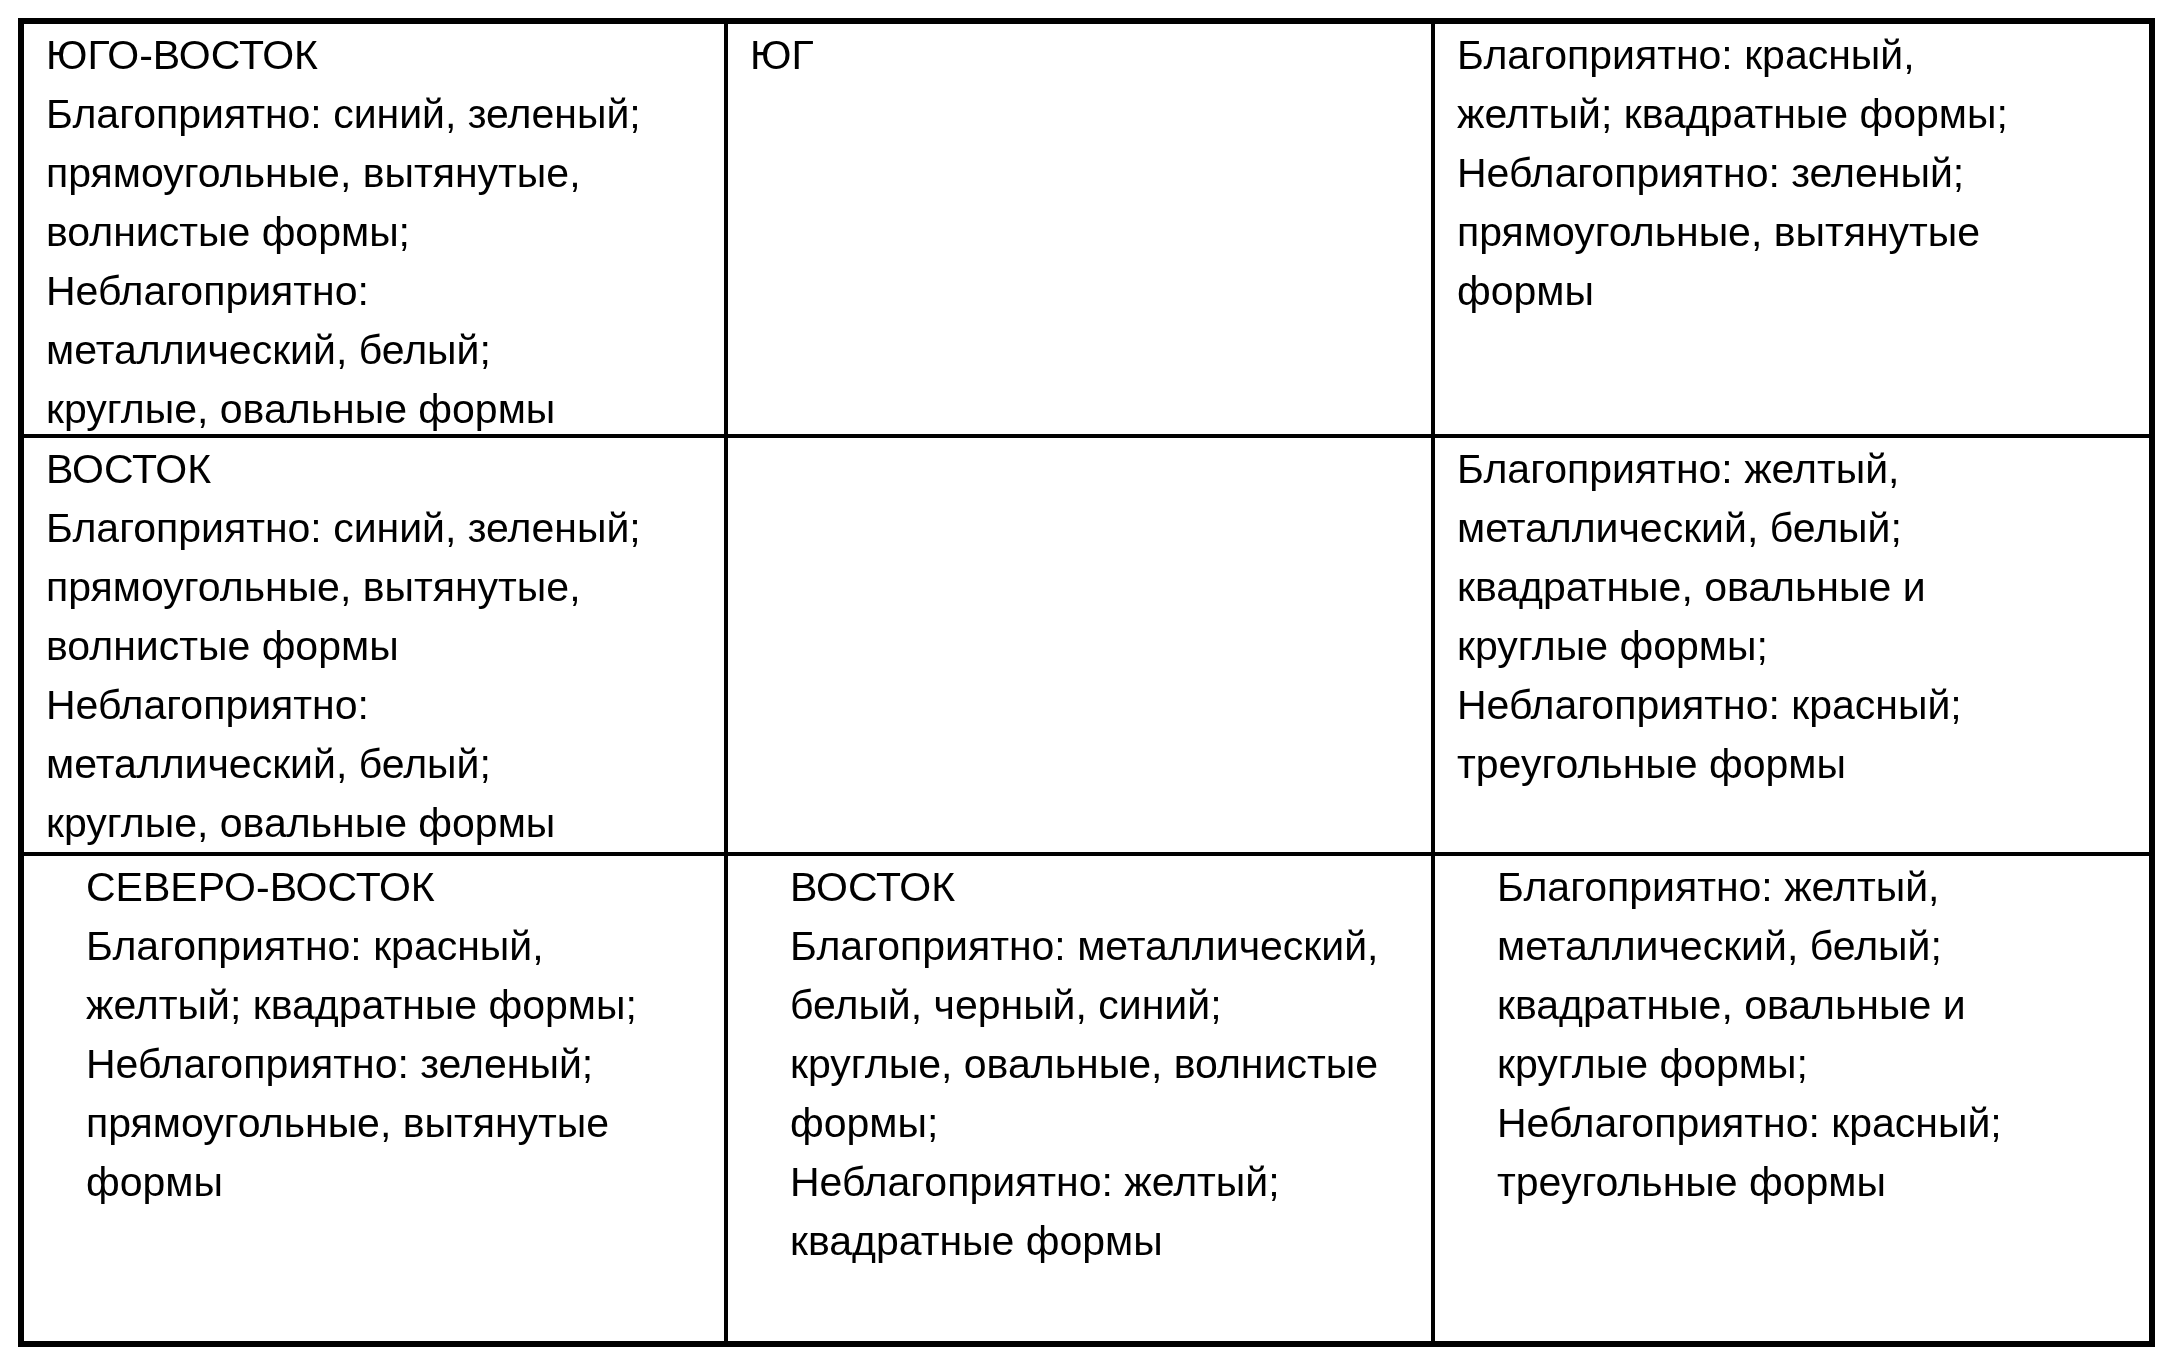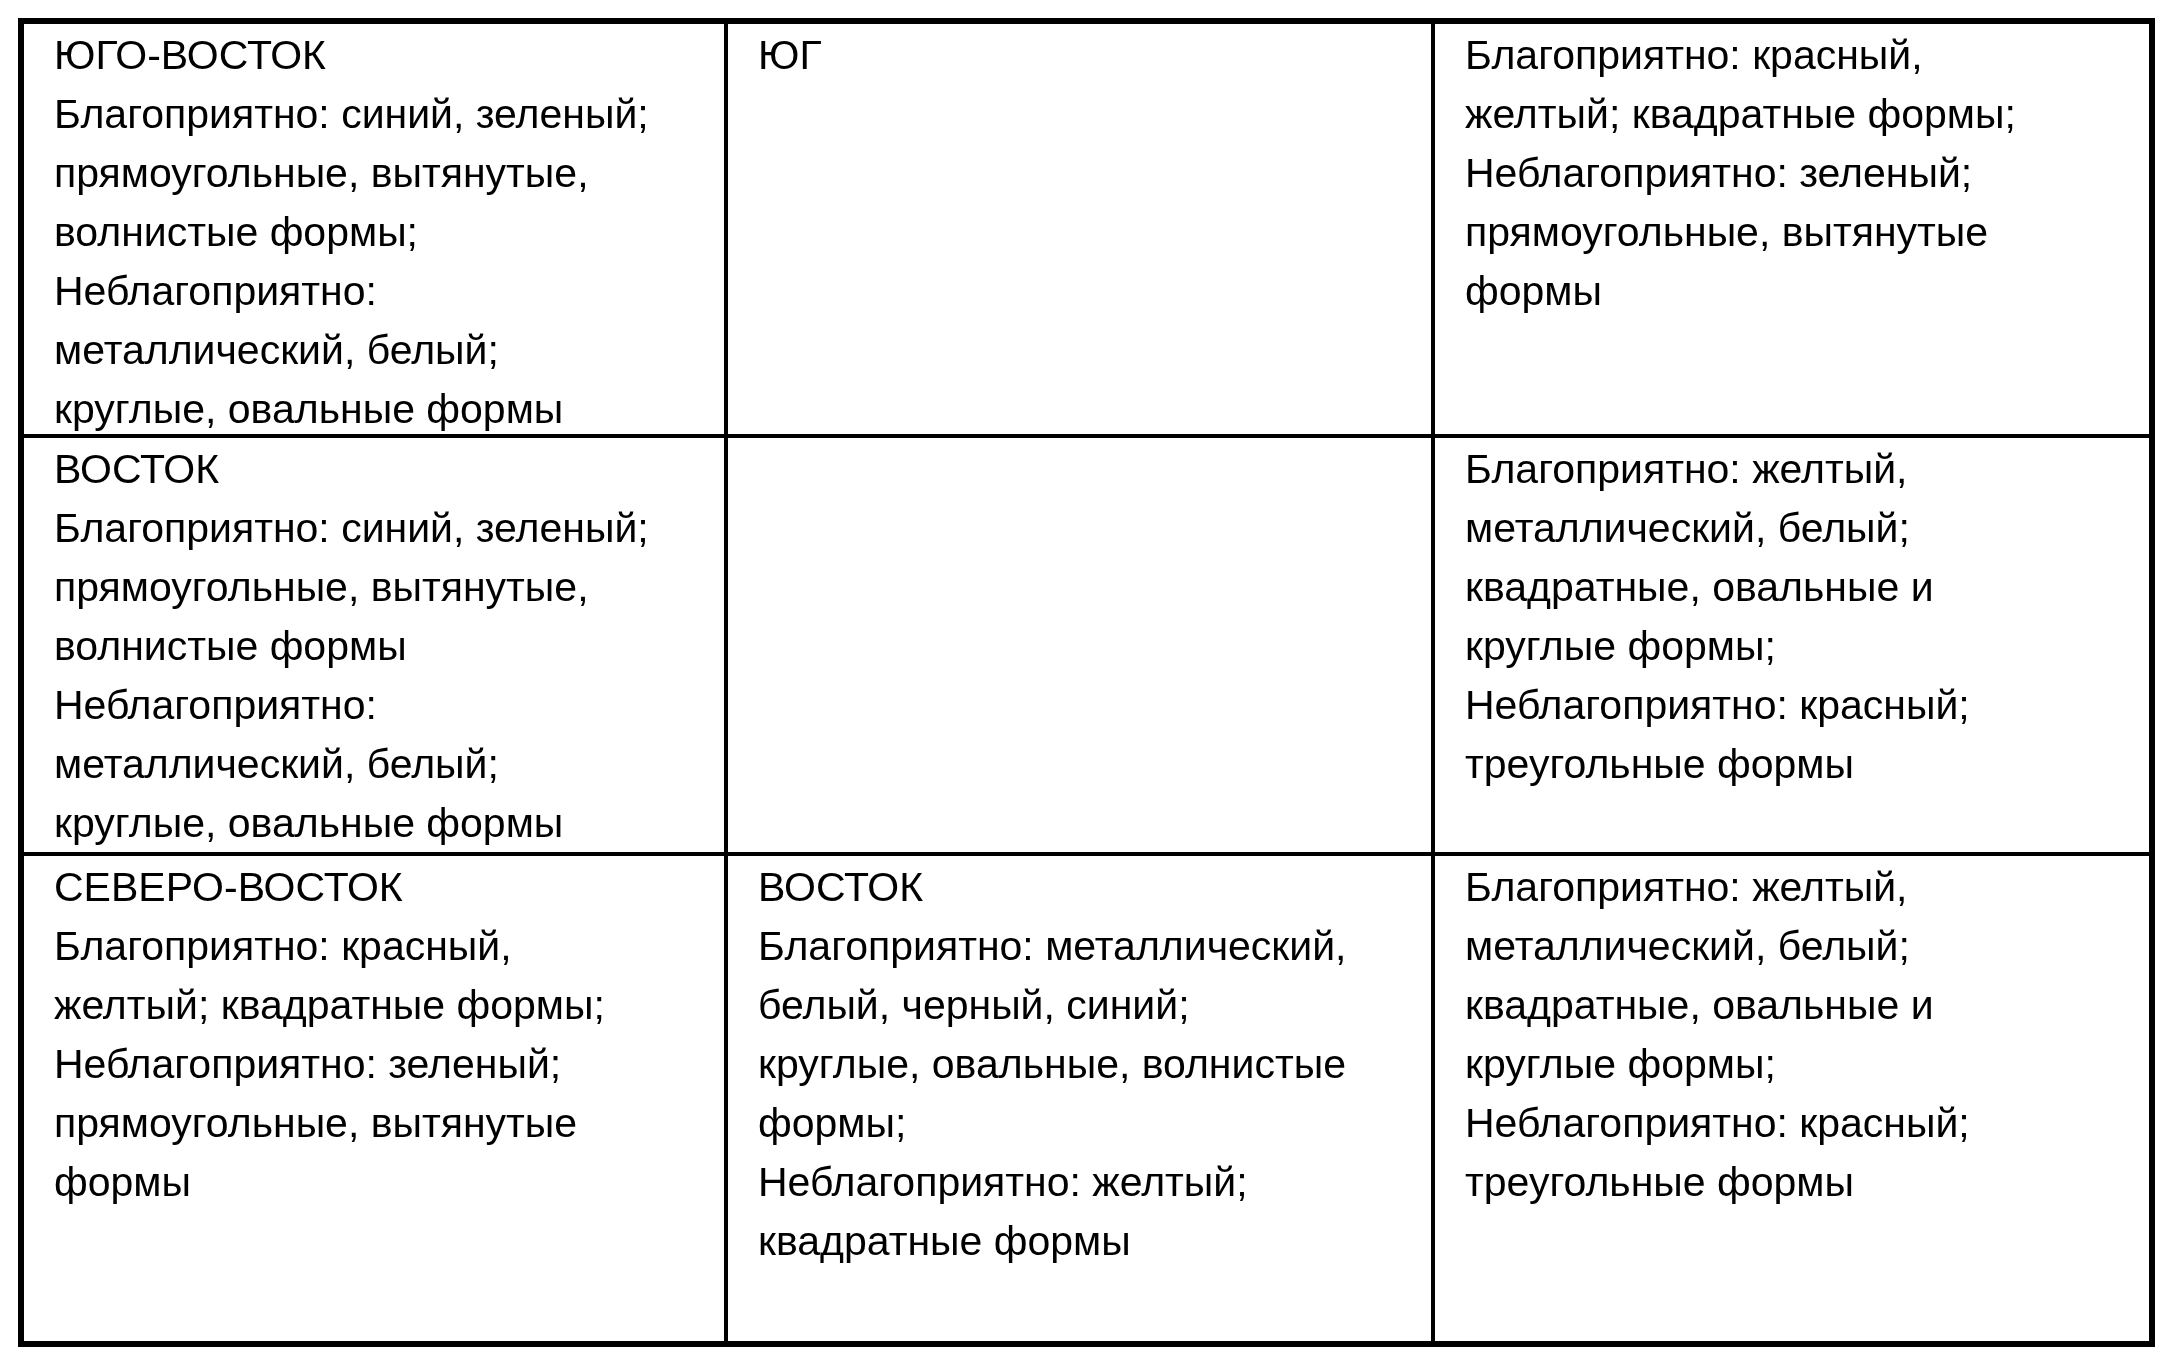--- a/index.html
+++ b/index.html
@@ -21,27 +21,27 @@
     border: 6px solid #000000;
     background: #ffffff;
     display: grid;
     grid-template-columns: 704px 707px 1fr;
     grid-template-rows: 414px 418px 1fr;
   }
   .cell {
     box-sizing: border-box;
     border-right: 4px solid #000000;
     border-bottom: 4px solid #000000;
-    padding: 2px 16px 6px 30px;
+    padding: 2px 16px 6px 22px;
     font-size: 41px;
     line-height: 59px;
     overflow: hidden;
   }
   .cell.last-col { border-right: none; }
-  .cell.last-row { border-bottom: none; }
+  .cell.last-row { border-bottom: none; margin-left: 40px; }
   .cell-title { white-space: pre-line; }
   .cell-body { white-space: pre-line; }
 </style>
 </head>
 <body>
 
 <div class="canvas">
   <div class="fs-table">
 
     <div class="cell">

